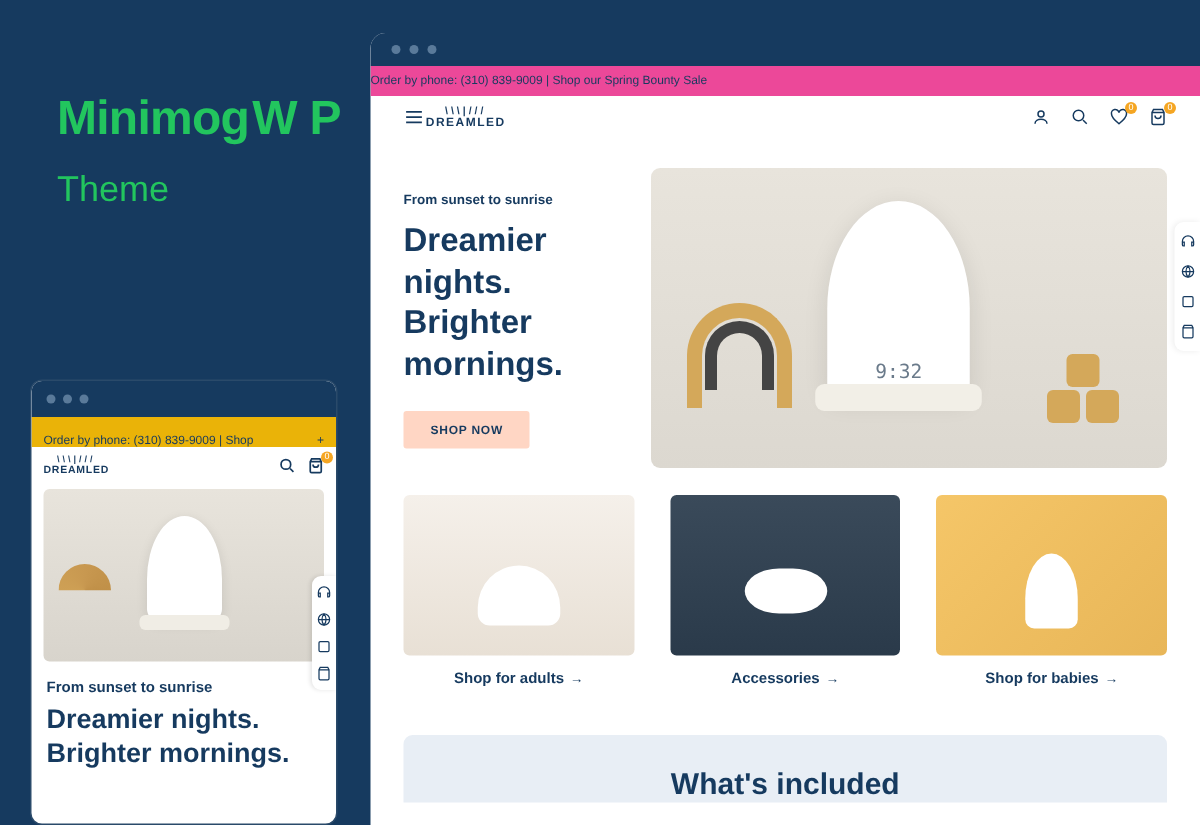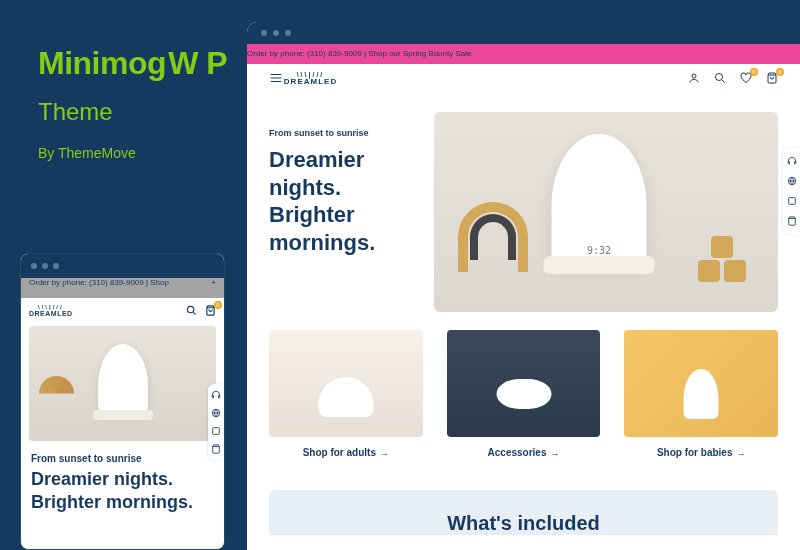--- a/index.html
+++ b/index.html
@@ -1,24 +1,24 @@
 <!DOCTYPE html>
 <html><head>
 <meta charset="utf-8">
 <style>
 *{margin:0;padding:0;box-sizing:border-box;font-family:-apple-system,BlinkMacSystemFont,"Segoe UI",Arial,sans-serif}
 body{background:#163a5f;width:800px;height:550px;overflow:hidden;position:relative}
-.sidebar{position:absolute;left:38px;top:44px;width:190px;color:#84cc16}
+.sidebar{position:absolute;left:38px;top:59px;width:190px;color:#22c55e}
 .title{font-size:32px;font-weight:800;line-height:1.2;letter-spacing:-0.5px}
 .subtitle{font-size:24px;font-weight:400;margin-top:16px;line-height:1.2}
 .byline{font-size:14px;margin-top:18px;font-weight:400}
 .mobile-window{position:absolute;left:20px;top:253px;width:205px;height:297px;background:#fff;border-radius:8px;overflow:hidden;border:1px solid #2a4a6a}
 .mobile-titlebar{height:24px;background:#163a5f;display:flex;align-items:center;padding-left:10px;gap:5px}
 .dot{width:6px;height:6px;border-radius:50%;background:#5a7a9a}
-.mobile-topbar{height:20px;font-size:8px;color:#163a5f;display:flex;align-items:flex-start;justify-content:space-between;padding:0 8px;background:#a3a3a3}
+.mobile-topbar{height:20px;font-size:8px;color:#163a5f;display:flex;align-items:flex-end;justify-content:space-between;padding:0 8px;background:#eab308}
 .mobile-header{height:24px;display:flex;align-items:center;justify-content:space-between;padding:0 8px}
 .mobile-logo{font-size:7px;font-weight:700;color:#163a5f;text-align:center;line-height:1;letter-spacing:0.5px}
 .mobile-logo .arc{font-size:6px;letter-spacing:2px}
 .mobile-icons{display:flex;gap:8px;align-items:center}
 .badge{position:relative}
 .badge::after{content:attr(data-count);position:absolute;top:-4px;right:-6px;background:#f5a623;color:#fff;font-size:6px;width:8px;height:8px;border-radius:50%;display:flex;align-items:center;justify-content:center}
 .mobile-hero-img{margin:4px 8px;height:115px;background:linear-gradient(180deg,#e8e4dc 0%,#d8d4cc 100%);border-radius:4px;position:relative;overflow:hidden}
 .lamp{position:absolute;left:50%;top:18px;transform:translateX(-50%);width:50px;height:70px;background:#fff;border-radius:50% 50% 8px 8px/60% 60% 8px 8px;box-shadow:0 2px 8px rgba(0,0,0,0.1)}
 .lamp::after{content:"";position:absolute;bottom:-6px;left:-5px;right:-5px;height:10px;background:#f0ede5;border-radius:4px}
 .rainbow{position:absolute;left:10px;top:50px;width:35px;height:35px;background:conic-gradient(from 180deg,#d4a85a,#c89850,#b88840);border-radius:50% 50% 0 0;clip-path:polygon(0 0,100% 0,100% 50%,0 50%)}
@@ -34,21 +34,21 @@
 .desktop-logo .arc{font-size:7px;letter-spacing:2px}
 .desktop-icons{display:flex;gap:14px;align-items:center}
 .desktop-hero{display:flex;padding:20px 22px 18px;gap:20px}
 .desktop-hero-text{flex:0 0 145px;padding-top:16px}
 .desktop-eyebrow{font-size:9px;color:#163a5f;font-weight:600;margin-bottom:8px}
 .desktop-headline{font-size:22px;font-weight:700;color:#163a5f;line-height:1.25;margin-bottom:18px}
 .shop-btn{display:inline-block;background:#ffd6c4;color:#163a5f;font-size:8px;font-weight:700;padding:8px 18px;border-radius:2px;letter-spacing:0.5px}
 .desktop-hero-img{flex:1;height:200px;background:linear-gradient(180deg,#e8e4dc 0%,#dcd8d0 100%);border-radius:6px;position:relative;overflow:hidden}
 .big-lamp{position:absolute;left:48%;top:22px;transform:translateX(-50%);width:95px;height:130px;background:#fff;border-radius:50% 50% 8px 8px/55% 55% 8px 8px;box-shadow:0 4px 16px rgba(0,0,0,0.1)}
 .big-lamp::after{content:"";position:absolute;bottom:-10px;left:-8px;right:-8px;height:18px;background:#f2efe7;border-radius:6px}
-.time-display{position:absolute;bottom:8px;left:50%;transform:translateX(-50%);font-size:10px;color:#6a7a8a;font-family:monospace}
+.time-display{position:absolute;bottom:8px;left:50%;transform:translateX(-50%);font-size:13px;color:#6a7a8a;font-family:monospace}
 .big-rainbow{position:absolute;left:24px;top:90px;width:70px;height:70px}
 .big-rainbow::before{content:"";position:absolute;inset:0;border:10px solid #d4a85a;border-bottom:none;border-radius:50% 50% 0 0}
 .big-rainbow::after{content:"";position:absolute;inset:12px;border:8px solid #444;border-bottom:none;border-radius:50% 50% 0 0}
 .blocks{position:absolute;right:24px;bottom:30px;width:60px;height:50px}
 .block{position:absolute;background:#d4a85a;border-radius:4px}
 .cards{display:flex;gap:24px;padding:0 22px 12px}
 .card{flex:1;text-align:center}
 .card-img{height:107px;background:#e8e4dc;border-radius:4px;margin-bottom:10px;position:relative;overflow:hidden}
 .card:nth-child(1) .card-img{background:linear-gradient(180deg,#f5f0ea,#e8e0d5)}
 .card:nth-child(2) .card-img{background:linear-gradient(180deg,#3a4a5a,#2a3a4a)}
@@ -63,21 +63,20 @@
 .desktop-sidebar{position:absolute;right:0;top:126px;width:17px;background:#fff;border-radius:6px 0 0 6px;display:flex;flex-direction:column;gap:10px;padding:8px 4px;box-shadow:-1px 0 4px rgba(0,0,0,0.08)}
 .desktop-sidebar span{width:10px;height:10px;display:block}
 svg{display:block}
 </style>
 </head>
 <body>
 
 <div class="sidebar">
   <div class="title">Minimog W P</div>
   <div class="subtitle">Theme</div>
-  <div class="byline">By ThemeMove</div>
 </div>
 
 <div class="mobile-window">
   <div class="mobile-titlebar">
     <span class="dot"></span>
     <span class="dot"></span>
     <span class="dot"></span>
   </div>
   <div class="mobile-topbar">
     <span>Order by phone: (310) 839-9009 | Shop</span>
@@ -172,20 +171,21 @@
           <svg width="12" height="12" viewBox="0 0 24 24" fill="none" stroke="#163a5f" stroke-width="2">
             <path d="M6 2 4 6v14a2 2 0 0 0 2 2h12a2 2 0 0 0 2-2V6l-2-4zM4 6h16M16 10a4 4 0 0 1-8 0"></path>
           </svg>
         </span>
     </div>
   </div>
   <div class="desktop-hero">
     <div class="desktop-hero-text">
       <div class="desktop-eyebrow">From sunset to sunrise</div>
       <div class="desktop-headline">Dreamier nights. Brighter mornings.</div>
+      <span class="shop-btn">SHOP NOW</span>
     </div>
     <div class="desktop-hero-img">
       <div class="big-rainbow"></div>
       <div class="big-lamp">
         <div class="time-display">9:32</div>
       </div>
       <div class="blocks">
         <div class="block" style="width:22px;height:22px;bottom:0;left:4px"></div>
         <div class="block" style="width:22px;height:22px;bottom:0;left:30px"></div>
         <div class="block" style="width:22px;height:22px;bottom:24px;left:17px"></div>

